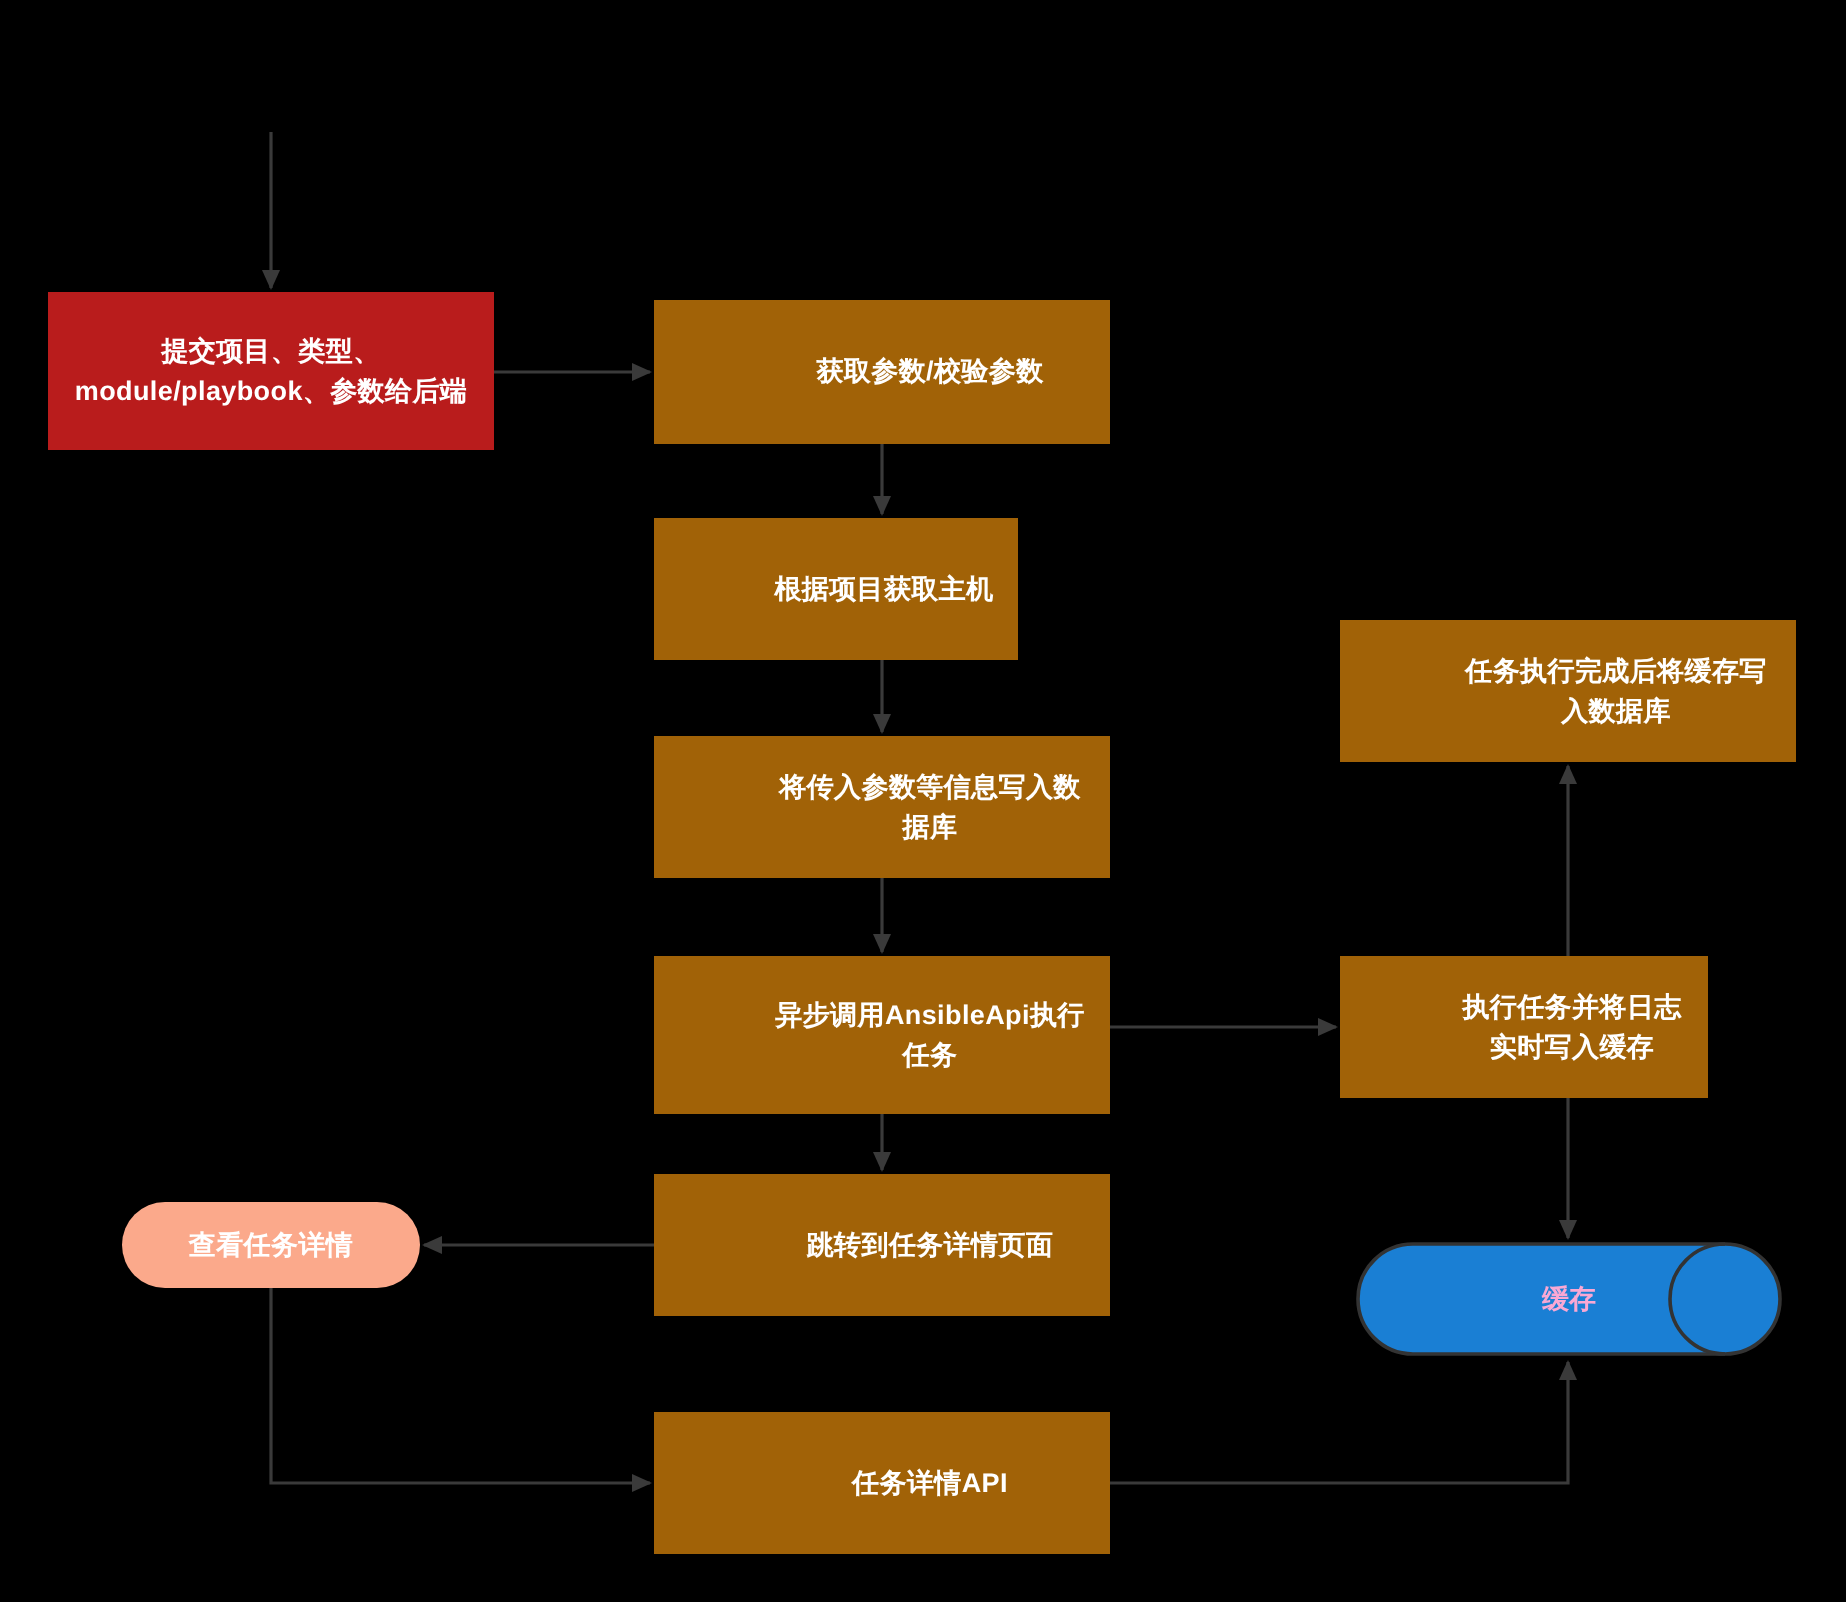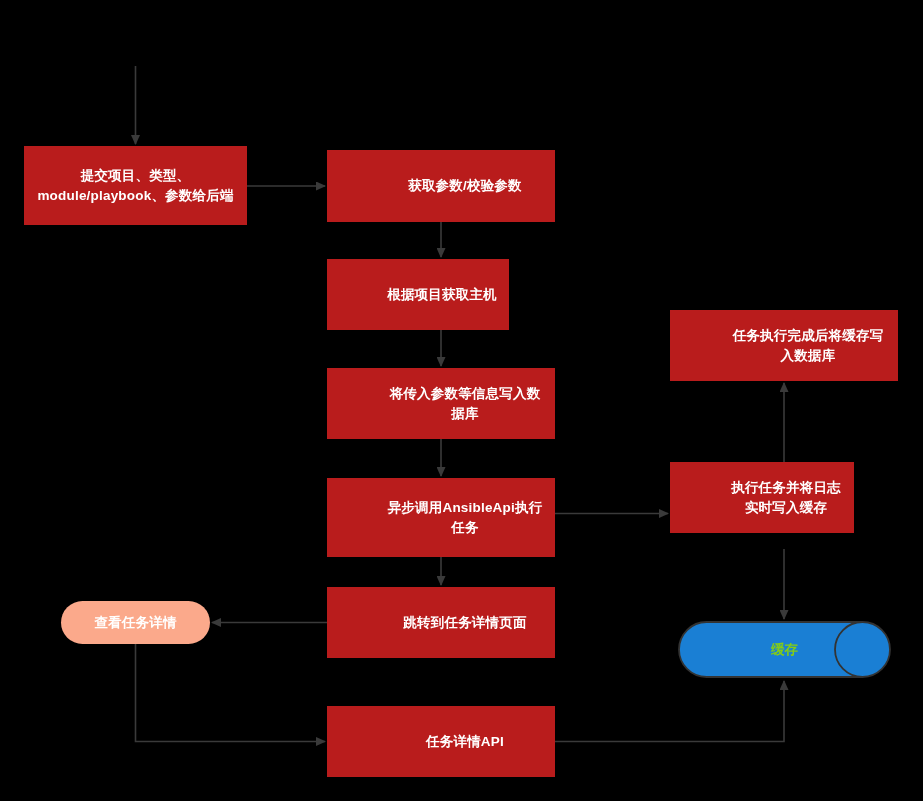--- a/index.html
+++ b/index.html
@@ -40,33 +40,33 @@
     background:#FBA98B;
     color:#FFFFFF;
     border-radius:22px;
   }
   .n-cyan{
     background:#b91c1c;
     color:#FFFFFF;
     border-radius:0;
   }
   .n-rect{
-    background:#b91c1c;
+    background:#a16207;
     color:#FFFFFF;
     border-radius:0;
     padding-left:48px;
   }
   .cyl-wrap{ position:absolute; }
   .cyl-wrap svg{ position:absolute; left:0; top:0; }
   .cyl-wrap .lbl{
     position:absolute;
     left:0; top:0;
     width:100%; height:100%;
     display:flex; align-items:center; justify-content:center;
-    font-size:13.5px; color:#84cc16; font-weight:700;
+    font-size:13.5px; color:#f9a8d4; font-weight:700;
   }
 </style>
 </head>
 <body>
 
 <div id="canvas">
 
   <svg id="edges" viewBox="0 0 923 801" xmlns="http://www.w3.org/2000/svg">
     <defs>
       <marker id="ah" markerWidth="10" markerHeight="9" refX="9" refY="4.5" orient="auto" markerUnits="userSpaceOnUse">
@@ -132,21 +132,21 @@
   </div>
 
   <div class="node n-stadium" style="left:61px;top:601px;width:149px;height:43px;text-align:center;">
     <span class="lbl">查看任务详情</span>
   </div>
 
   <div class="node n-rect" style="left:670px;top:310px;width:228px;height:71px;">
     <span class="lbl">任务执行完成后将缓存写入数据库</span>
   </div>
 
-  <div class="node n-rect" style="left:670px;top:462px;width:184px;height:71px;">
+  <div class="node n-rect" style="left:670px;top:478px;width:184px;height:71px;">
     <span class="lbl">执行任务并将日志实时写入缓存</span>
   </div>
 
   <div class="cyl-wrap" style="left:678px;top:621px;width:213px;height:57px;">
     <svg width="213" height="57" viewBox="0 0 213 57" xmlns="http://www.w3.org/2000/svg">
       <path d="M28.5,1 L184.5,1 A27.5,27.5 0 0 1 184.5,56 L28.5,56 A27.5,27.5 0 0 1 28.5,1 Z" fill="#1A7FD4" stroke="#333333" stroke-width="1.8"></path>
       <path d="M184.5,1 A27.5,27.5 0 0 0 184.5,56" fill="none" stroke="#333333" stroke-width="1.8"></path>
     </svg>
     <span class="lbl">缓存</span>
   </div>

